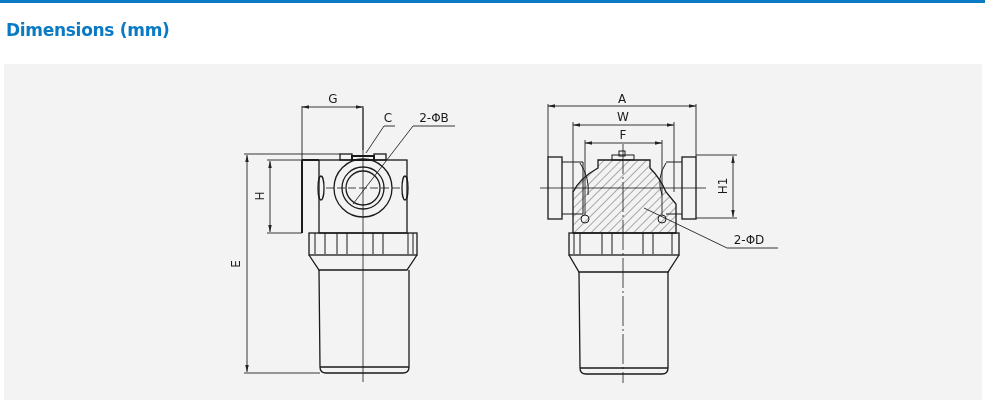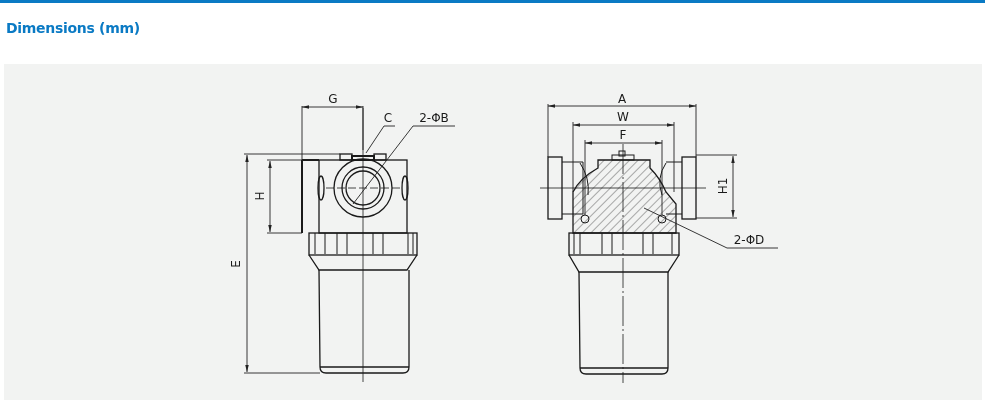--- a/index.html
+++ b/index.html
@@ -1,18 +1,18 @@
 <!DOCTYPE html>
 <html><head>
 <meta charset="utf-8">
 <style>
   html, body { margin:0; padding:0; background:#ffffff; }
   body { width:985px; height:403px; position:relative; overflow:hidden; font-family:"Liberation Sans", sans-serif; }
   .top-rule { position:absolute; left:0; top:0; width:985px; height:3px; background:#0a7ac4; }
-  .title { position:absolute; left:6px; top:20px; font-family:"DejaVu Sans", sans-serif; font-weight:bold; font-size:14px; color:#0a7ac4; letter-spacing:-0.3px; }
+  .title { position:absolute; left:6px; top:20px; font-family:"DejaVu Sans", sans-serif; font-weight:bold; font-size:17px; color:#0a7ac4; letter-spacing:-0.3px; }
   .panel { position:absolute; left:4px; top:64px; width:978px; height:336px; background:#f2f3f2; }
   svg { position:absolute; left:0; top:0; }
   .lbl { font-family:"DejaVu Sans", sans-serif; font-size:12px; fill:#1a1a1a; }
 </style>
 </head>
 <body>
 
 <div class="top-rule"></div>
 <div class="title">Dimensions (mm)</div>
 <div class="panel"></div>

